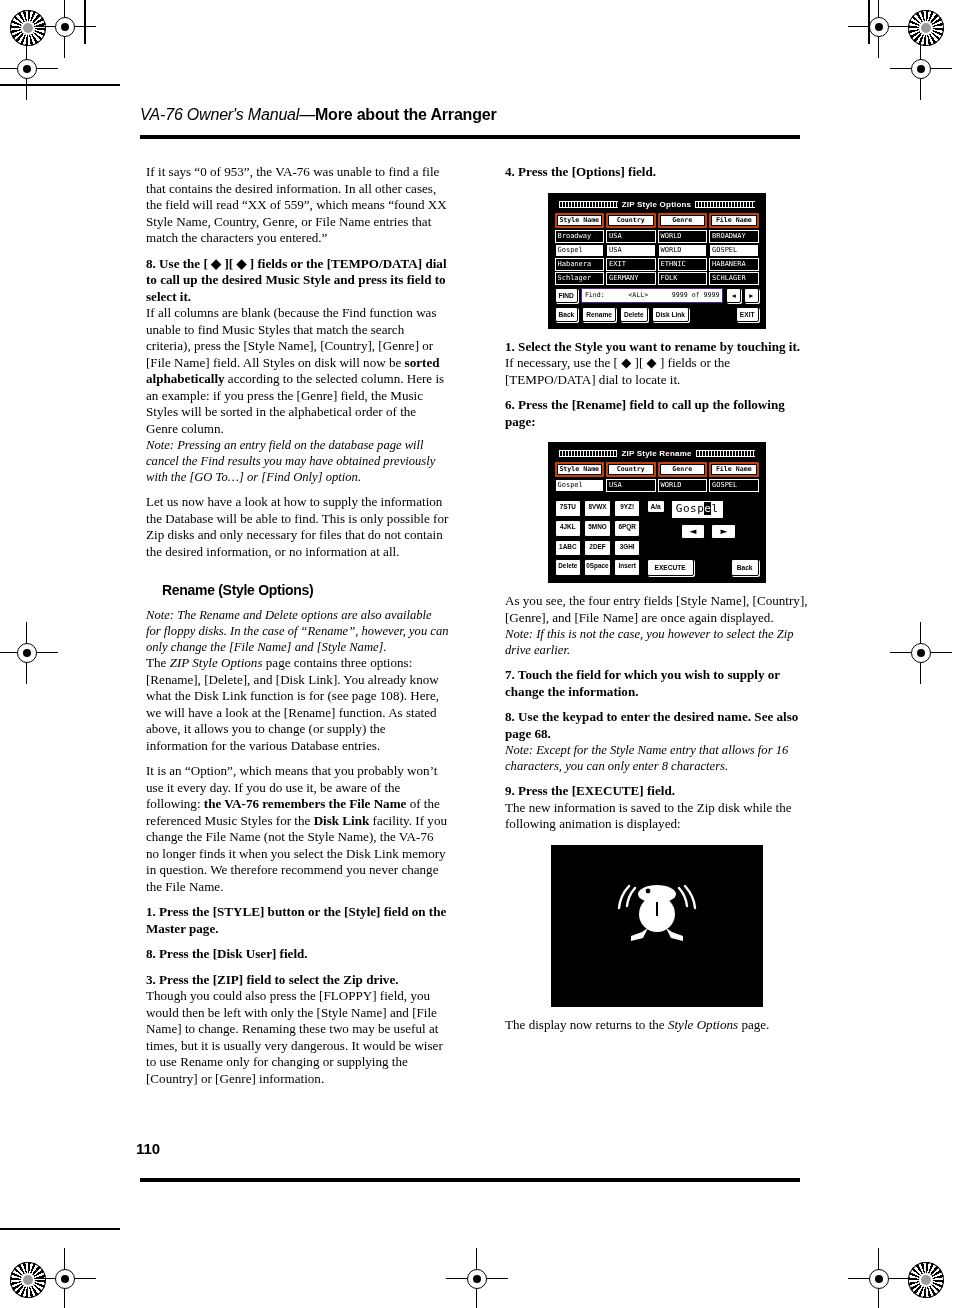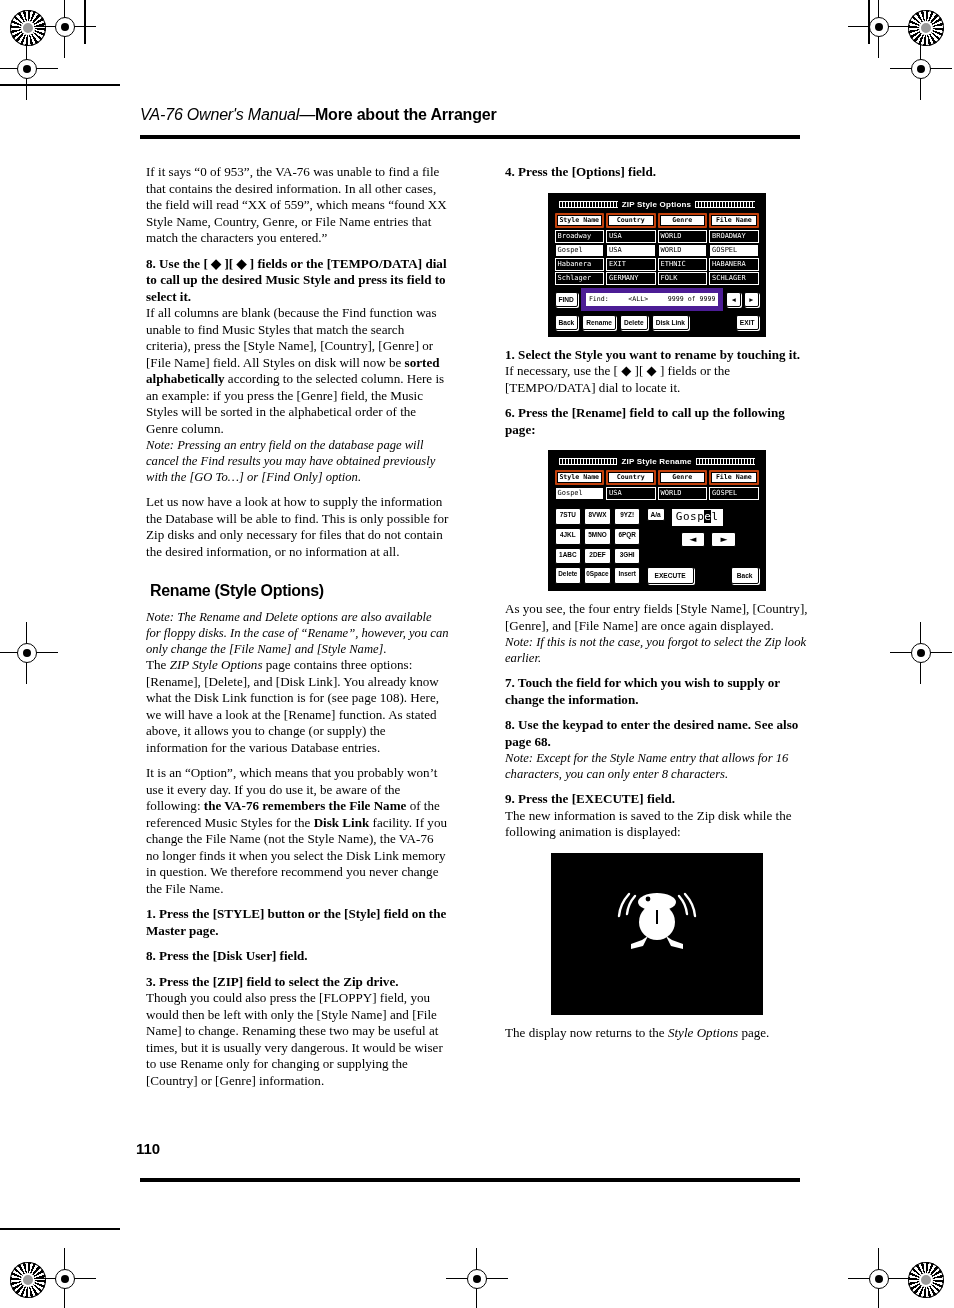--- a/index.html
+++ b/index.html
@@ -68,22 +68,22 @@
 
   p { margin:0 0 0 0; font-size:13.1px; line-height:16.5px; text-align:left; }
   p + p { margin-top:9px; }
   p.tight { margin-top:0px; }
   .b { font-weight:bold; }
   .i { font-style:italic; }
   .note { font-style:italic; font-size:12.6px; line-height:16px; }
 
   h2.section {
     font-family:"Liberation Sans", sans-serif;
-    font-size:16px; font-weight:bold;
-    margin:22px 0 9px 4px; letter-spacing:-0.3px;
+    font-size:14px; font-weight:bold;
+    margin:22px 0 9px 16px; letter-spacing:-0.3px;
   }
 
   
   .lcd {
     position:relative;
     width:210px; margin:12px auto 0 auto;
     background:#000;
     border:2px solid #000;
     padding:2px;
     box-sizing:content-box;
@@ -127,21 +127,21 @@
   .lcd-botrow { display:flex; align-items:center; gap:3px; margin-top:3px; }
   .btn {
     background:#fff; color:#000; border:1px solid #000;
     font-size:6.6px; line-height:9px; font-weight:bold;
     padding:2px 3px; text-align:center; white-space:nowrap;
     font-family:"Liberation Sans", sans-serif;
     border-radius:2px;
     box-shadow:1px 1px 0 #fff;
   }
   .findbar {
-    flex:1; background:#fff; color:#000; border:5px solid #4c1d95;
+    flex:1; background:#fff; color:#000; border:1px solid #4c1d95;
     font-size:6.6px; line-height:9px; padding:2px 3px;
     display:flex; justify-content:space-between; white-space:nowrap;
     font-family:"DejaVu Sans Mono", monospace;
   }
   .lcd-btnbar { display:flex; gap:4px; margin-top:4px; align-items:stretch; }
   .lcd-btnbar .btn { flex:0 0 auto; }
   .spacer { flex:1; }
 
   
   .kp-area { display:flex; margin-top:8px; gap:6px; }
@@ -412,21 +412,21 @@
               <div class="btn" style="padding:3px 5px;">Back</div>
             </div>
           </div>
         </div>
       </div>
     </div>
 
     <div class="caption-gap"></div>
 
     <p>As you see, the four entry fields [Style Name], [Country], [Genre], and [File Name] are once again displayed.</p>
-    <p class="note tight">Note: If this is not the case, you forgot to select the Zip look earlier.</p>
+    <p class="note tight">Note: If this is not the case, you however to select the Zip drive earlier.</p>
     <p class="b">7. Touch the field for which you wish to supply or change the information.</p>
     <p class="b">8. Use the keypad to enter the desired name. See also page 68.</p>
     <p class="note tight">Note: Except for the Style Name entry that allows for 16 characters, you can only enter 8 characters.</p>
     <p class="b">9. Press the [EXECUTE] field.</p>
     <p class="tight">The new information is saved to the Zip disk while the following animation is displayed:</p>
 
     <div class="anim">
       <svg width="210" height="160" viewBox="0 0 210 160">
         <g fill="#ffffff" stroke="#ffffff">
 

